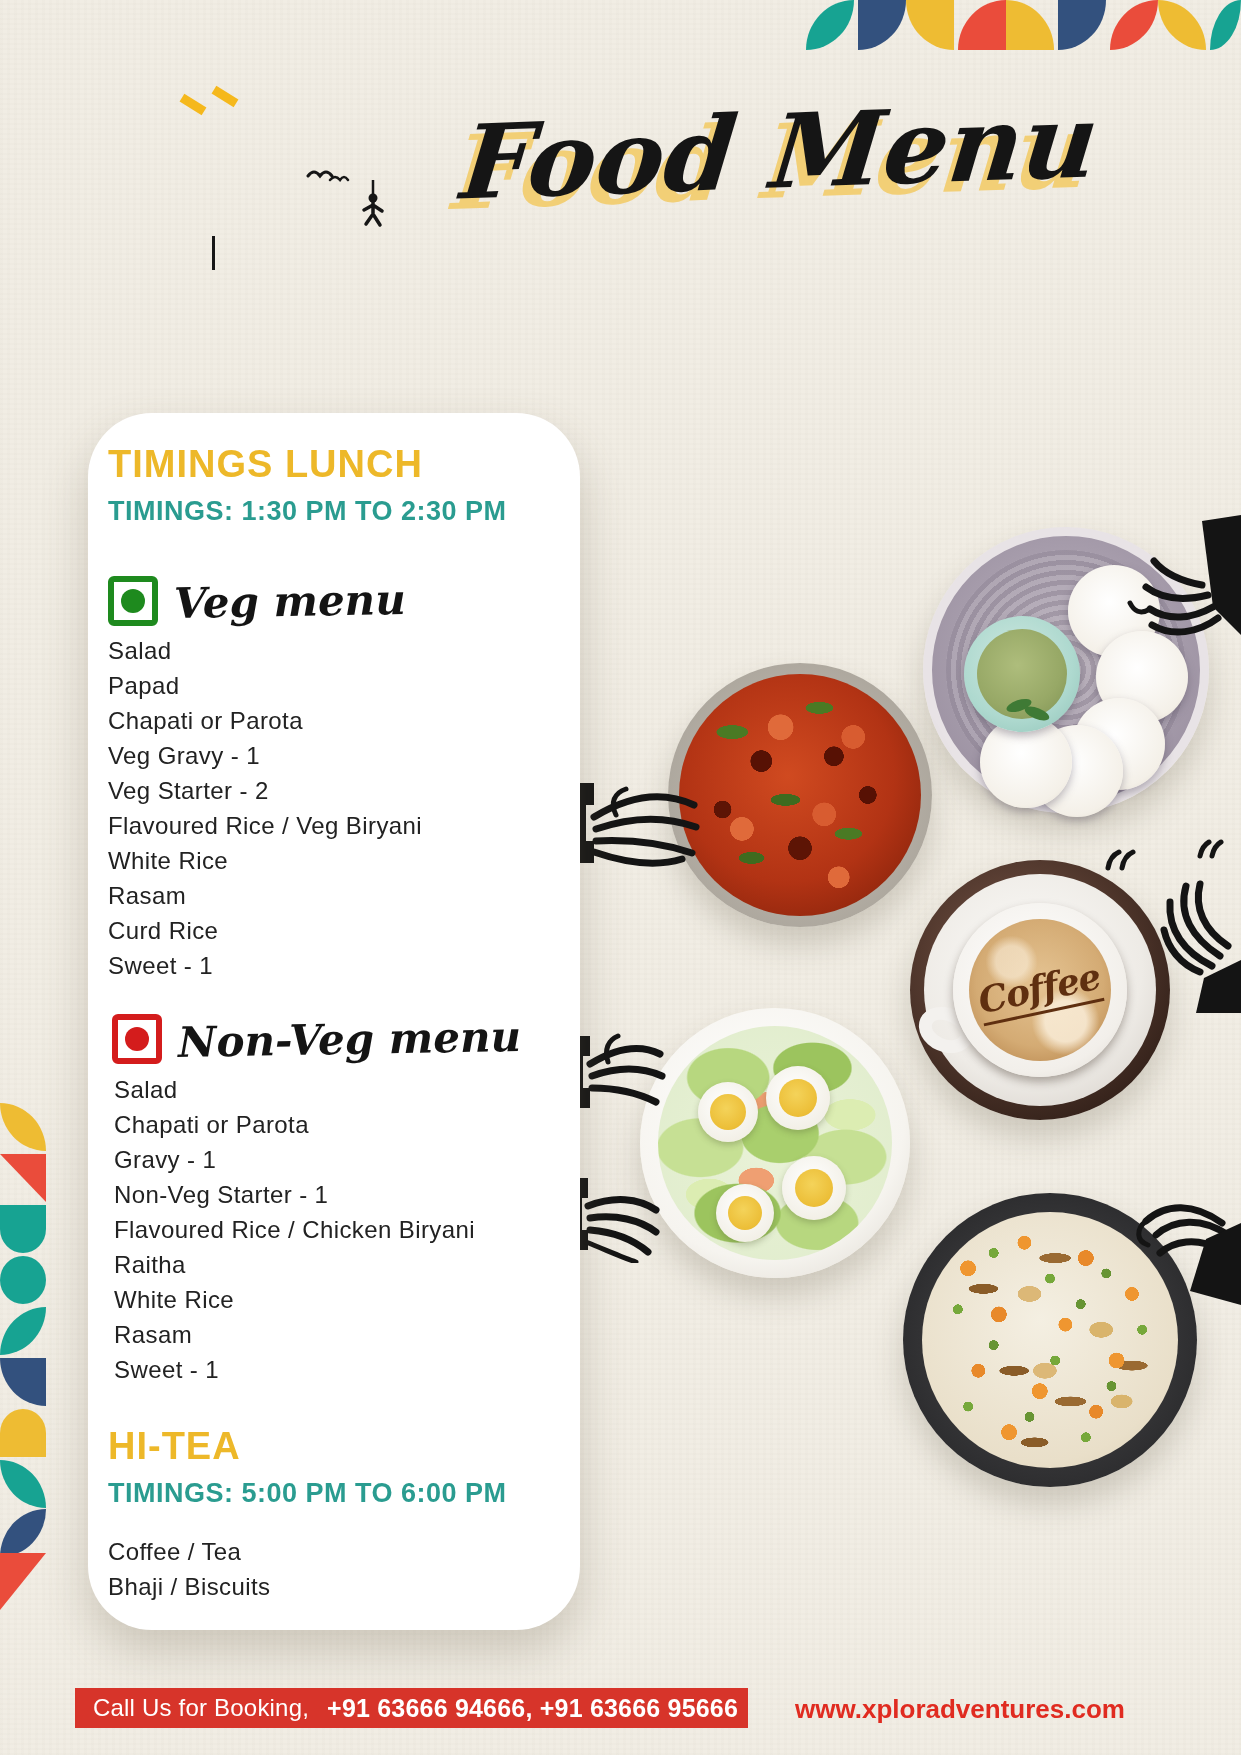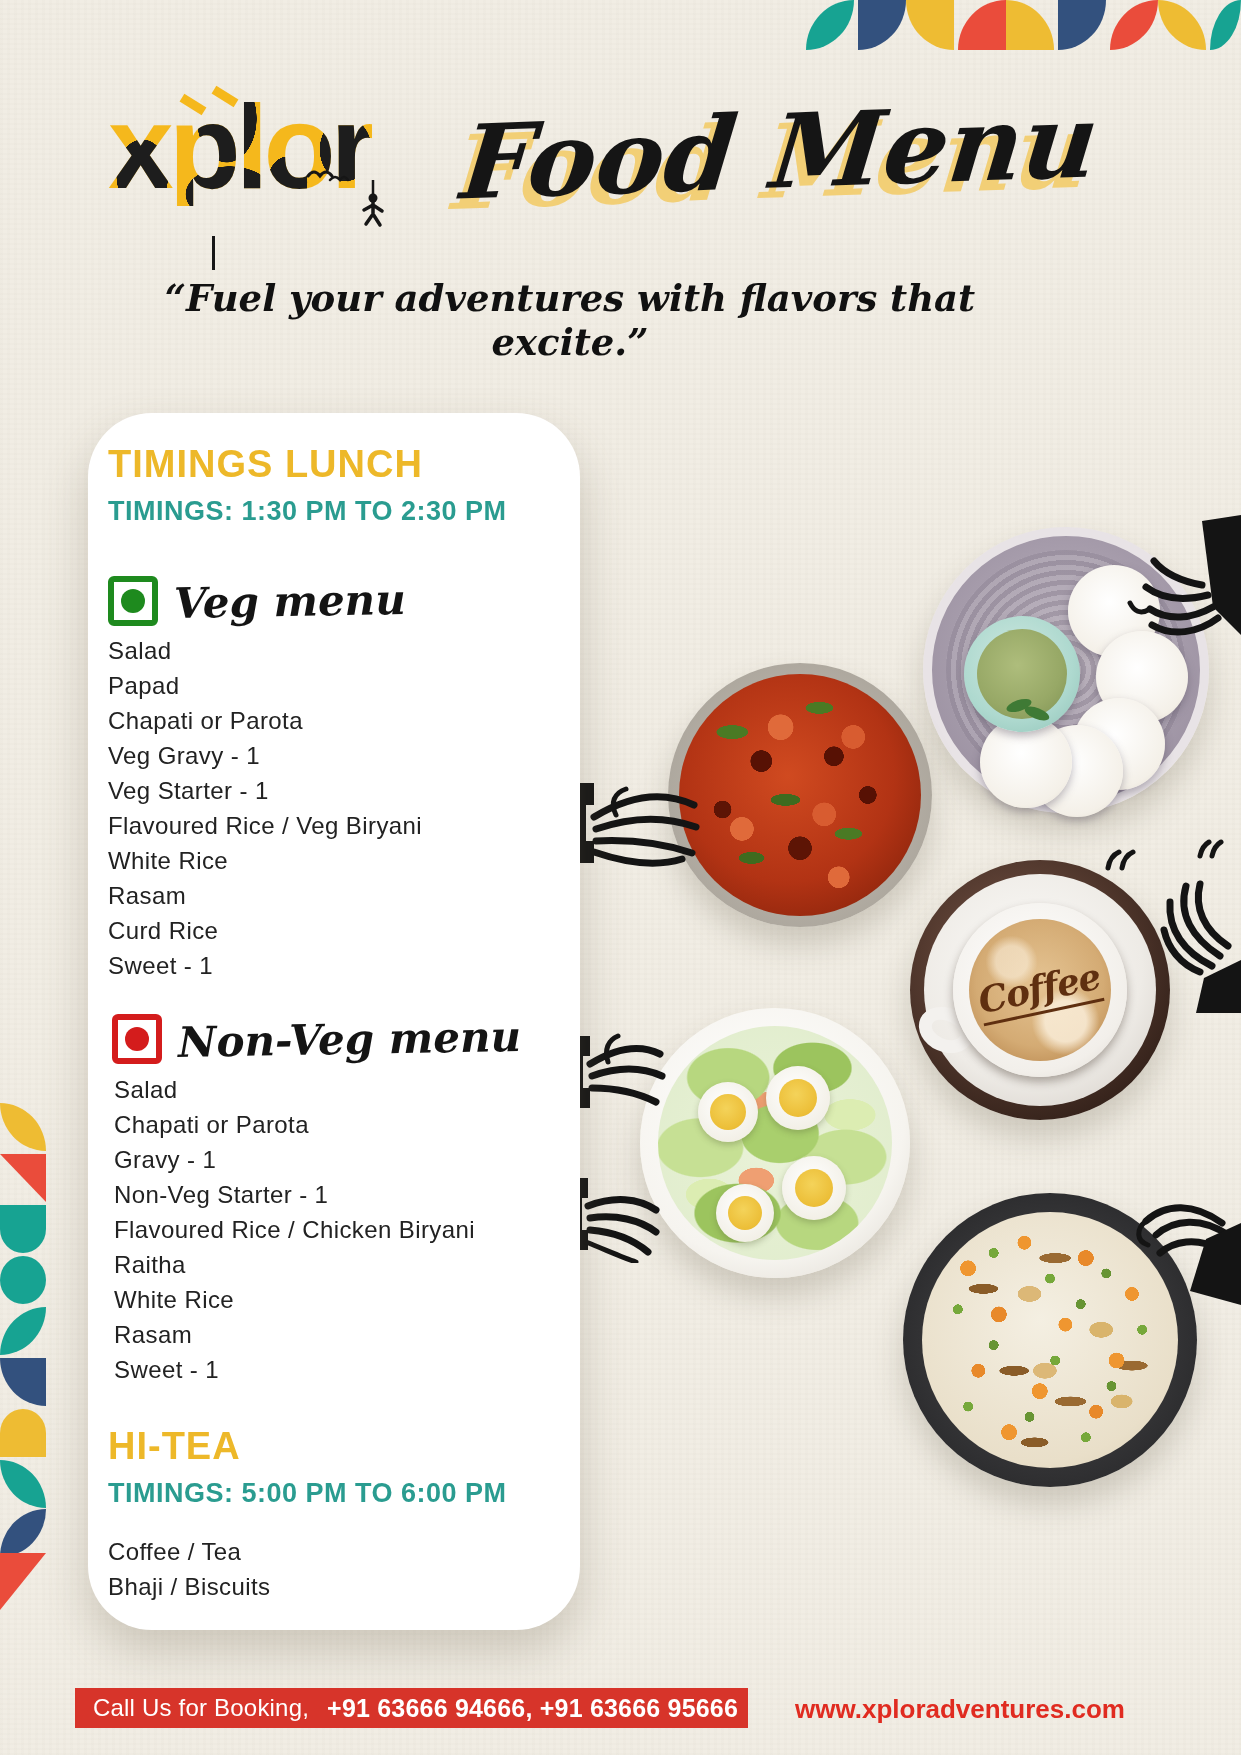--- a/index.html
+++ b/index.html
@@ -229,35 +229,33 @@
     <div class="shape q-bl c-navy" style="left:0;top:1358px;width:46px;height:48px;"></div>
     <div class="shape dome-up c-yel" style="left:0;top:1409px;width:46px;height:48px;"></div>
     <div class="shape leaf-b c-teal" style="left:0;top:1460px;width:46px;height:48px;"></div>
     <div class="shape leaf-a c-navy" style="left:0;top:1509px;width:46px;height:48px;"></div>
     <div class="shape tri-b c-red" style="left:0;top:1553px;width:46px;height:57px;"></div>
   </div>
 
   <div class="logo">
     <div class="logo-tick tick1"></div>
     <div class="logo-tick tick2"></div>
-    <div class="logo-word">xplor</div>
     <div class="logo-rope"></div>
     <svg class="logo-birds" width="44" height="16" viewBox="0 0 44 16">
       <path d="M2,10 Q8,2 14,10 Q20,2 26,10" stroke="#161616" stroke-width="3" fill="none" stroke-linecap="round"></path>
       <path d="M24,14 Q29,8 34,14 Q38,8 42,14" stroke="#161616" stroke-width="2.5" fill="none" stroke-linecap="round"></path>
     </svg>
     <svg class="logo-climber" width="26" height="50" viewBox="0 0 26 50">
       <line x1="13" y1="0" x2="13" y2="14" stroke="#161616" stroke-width="2.5"></line>
       <circle cx="13" cy="18" r="4.5" fill="#161616"></circle>
       <path d="M13,22 L13,34 M13,25 L4,30 M13,25 L22,31 M13,34 L6,44 M13,34 L20,45" stroke="#161616" stroke-width="3.5" fill="none" stroke-linecap="round"></path>
     </svg>
   </div>
 
   <div class="title">Food Menu</div>
-  <div class="tagline">“Fuel your adventures with flavors that excite.”</div>
 
   <div class="plate plate-idli pshadow">
     <div class="idli" style="left:136px;top:29px;"></div>
     <div class="idli" style="left:164px;top:95px;"></div>
     <div class="idli" style="left:141px;top:162px;"></div>
     <div class="idli" style="left:99px;top:189px;"></div>
     <div class="idli" style="left:48px;top:180px;"></div>
     <div class="chutney-bowl">
       <div class="chutney"></div>
       <div class="mint mint1"></div>
@@ -351,21 +349,21 @@
     <span class="mark mark-veg">
         <span class="mark-dot dot-veg"></span>
       </span>
     <span class="sec-label">Veg menu</span>
   </div>
   <div class="items veg-items">
       <div class="menu-item">Salad</div>
       <div class="menu-item">Papad</div>
       <div class="menu-item">Chapati or Parota</div>
       <div class="menu-item">Veg Gravy - 1</div>
-      <div class="menu-item">Veg Starter - 1</div>
+      <div class="menu-item">Veg Starter - 2</div>
       <div class="menu-item">Flavoured Rice / Veg Biryani</div>
       <div class="menu-item">White Rice</div>
       <div class="menu-item">Rasam</div>
       <div class="menu-item">Curd Rice</div>
       <div class="menu-item">Sweet - 1</div>
     </div>
 
   <div class="sec-head nonveg-head">
     <span class="mark mark-nonveg">
         <span class="mark-dot dot-nonveg"></span>

